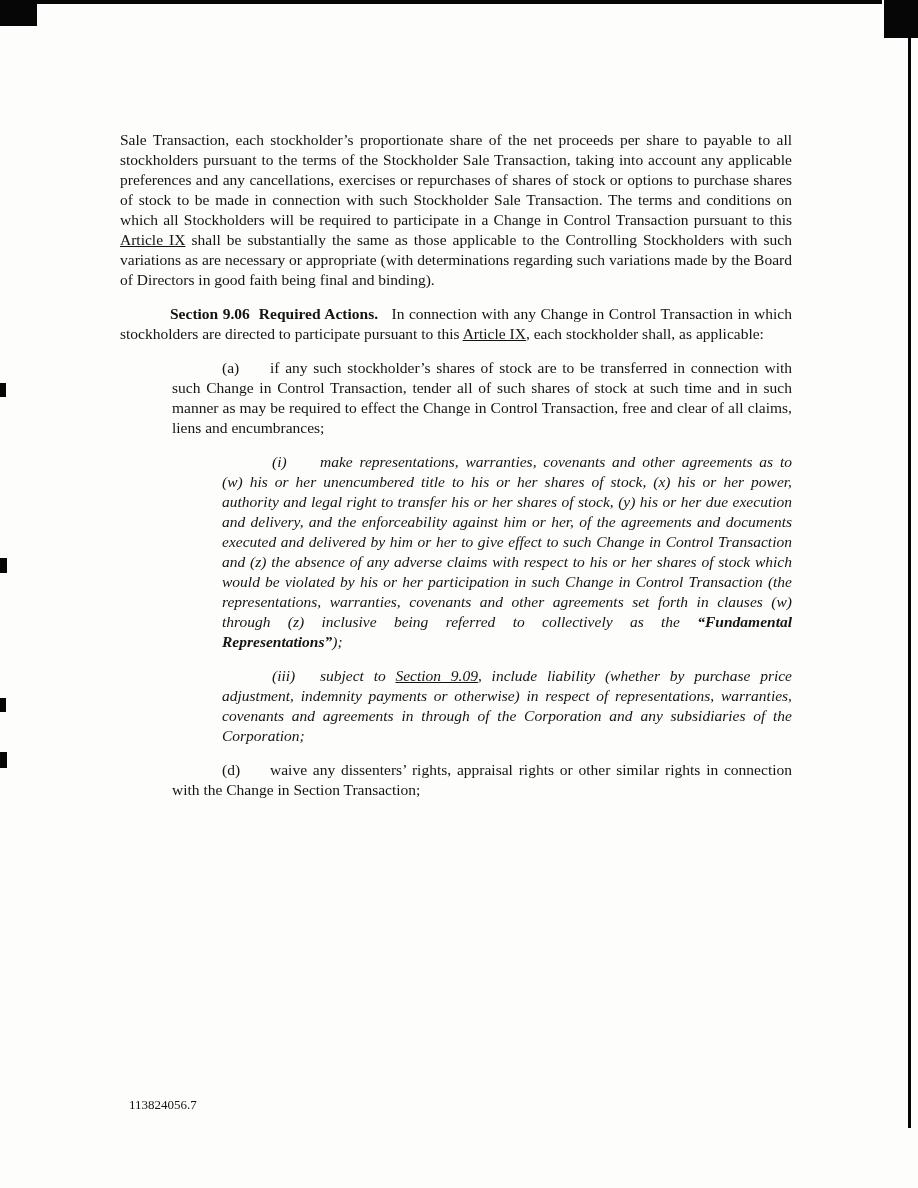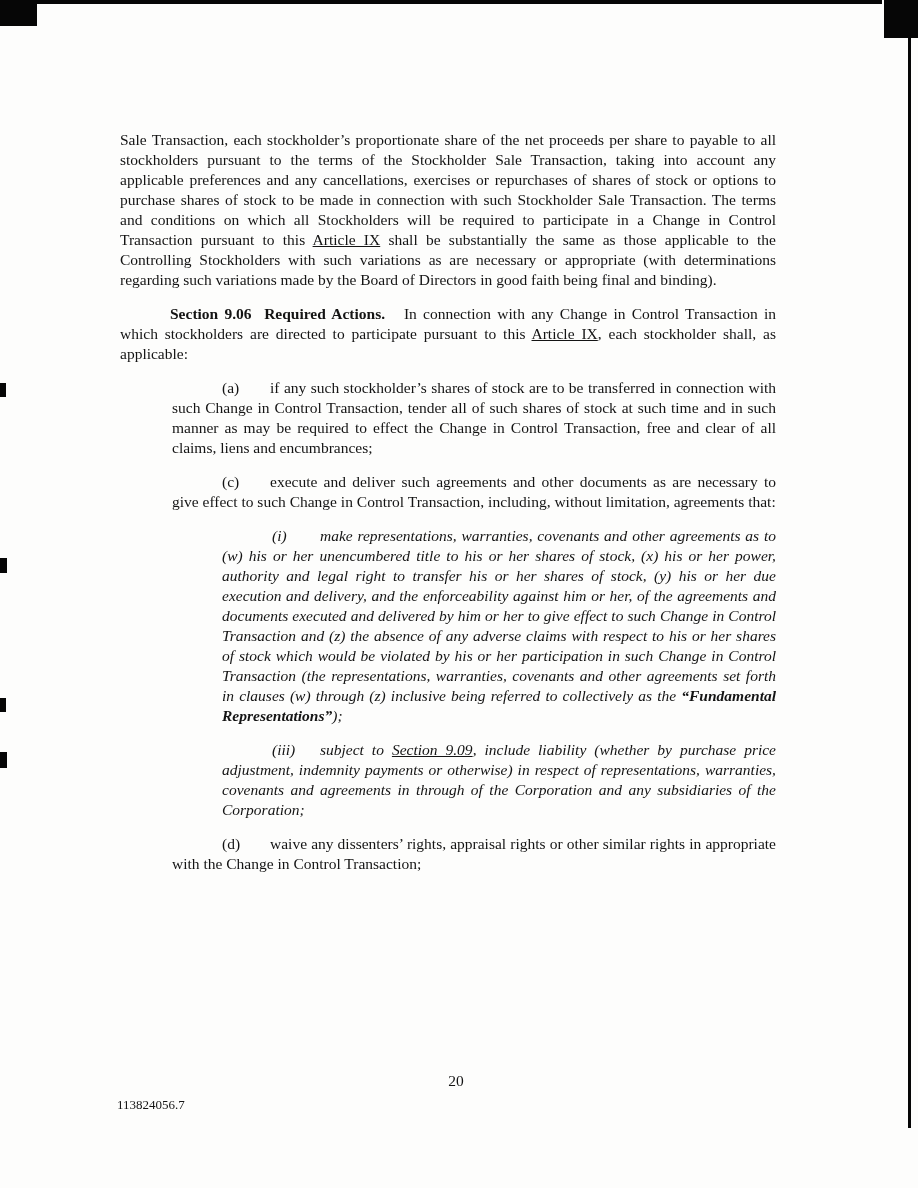--- a/index.html
+++ b/index.html
@@ -14,38 +14,38 @@
   }
   .content {
     position: absolute;
     left: 120px;
     top: 130px;
     width: 672px;
     font-size: 15.5px;
     line-height: 20px;
     text-align: justify;
   }
-  .para { margin: 0 16px 14px 0; }
+  .para { margin: 0 0 14px 0; }
   .para.level-1 { margin-left: 52px; }
   .para.level-2 { margin-left: 102px; font-style: italic; }
   .para.fi { text-indent: 50px; }
   .item-label { display: inline-block; width: 48px; text-indent: 0; }
   .bold { font-weight: bold; }
   .underline { text-decoration: underline; }
   .page-number {
     position: absolute;
     left: 120px;
     top: 1072px;
     width: 672px;
     text-align: center;
     font-size: 15.5px;
   }
   .footer-id {
     position: absolute;
-    left: 117px;
+    left: 129px;
     top: 1097px;
     font-size: 13px;
   }
   
   .artifact { position: absolute; background: #060606; }
   .art-top-line    { left: 0;    top: 0;    width: 882px; height: 4px; }
   .art-top-left    { left: 0;    top: 0;    width: 37px;  height: 26px; }
   .art-top-right   { left: 884px; top: 0;   width: 34px;  height: 38px; }
   .art-right-line  { left: 908px; top: 26px; width: 3px;  height: 1102px; }
   .art-left-1 { left: 0; top: 383px; width: 6px; height: 14px; }
@@ -64,21 +64,19 @@
   <div class="artifact art-right-line"></div>
   <div class="artifact art-left-1"></div>
   <div class="artifact art-left-2"></div>
   <div class="artifact art-left-3"></div>
   <div class="artifact art-left-4"></div>
 
   <div class="content">
       <p class="para level-0"><span>Sale Transaction, each stockholder’s proportionate share of the net proceeds per share to payable to all stockholders pursuant to the terms of the Stockholder Sale Transaction, taking into account any applicable preferences and any cancellations, exercises or repurchases of shares of stock or options to purchase shares of stock to be made in connection with such Stockholder Sale Transaction. The terms and conditions on which all Stockholders will be required to participate in a Change in Control Transaction pursuant to this </span><span class="underline">Article IX</span><span> shall be substantially the same as those applicable to the Controlling Stockholders with such variations as are necessary or appropriate (with determinations regarding such variations made by the Board of Directors in good faith being final and binding).</span></p>
       <p class="para level-0 fi"><span class="bold">Section 9.06&nbsp; Required Actions.</span><span>&nbsp; &nbsp;In connection with any Change in Control Transaction in which stockholders are directed to participate pursuant to this </span><span class="underline">Article IX</span><span>, each stockholder shall, as applicable:</span></p>
       <p class="para level-1 fi"><span class="item-label">(a)</span><span>if any such stockholder’s shares of stock are to be transferred in connection with such Change in Control Transaction, tender all of such shares of stock at such time and in such manner as may be required to effect the Change in Control Transaction, free and clear of all claims, liens and encumbrances;</span></p>
-      <p class="para level-1 fi"><span class="item-label">(c)</span><span>execute and deliver such agreements and other documents as are necessary to give effect to such Change in Control Transaction, including, without limitation, agreements that:</span></p>
       <p class="para level-2 fi"><span class="item-label">(i)</span><span>make representations, warranties, covenants and other agreements as to (w) his or her unencumbered title to his or her shares of stock, (x) his or her power, authority and legal right to transfer his or her shares of stock, (y) his or her due execution and delivery, and the enforceability against him or her, of the agreements and documents executed and delivered by him or her to give effect to such Change in Control Transaction and (z) the absence of any adverse claims with respect to his or her shares of stock which would be violated by his or her participation in such Change in Control Transaction (the representations, warranties, covenants and other agreements set forth in clauses (w) through (z) inclusive being referred to collectively as the </span><span class="bold">“Fundamental Representations”</span><span>);</span></p>
       <p class="para level-2 fi"><span class="item-label">(iii)</span><span>subject to </span><span class="underline">Section 9.09</span><span>, include liability (whether by purchase price adjustment, indemnity payments or otherwise) in respect of representations, warranties, covenants and agreements in through of the Corporation and any subsidiaries of the Corporation;</span></p>
-      <p class="para level-1 fi"><span class="item-label">(d)</span><span>waive any dissenters’ rights, appraisal rights or other similar rights in appropriate with the Change in Control Transaction;</span></p>
+      <p class="para level-1 fi"><span class="item-label">(d)</span><span>waive any dissenters’ rights, appraisal rights or other similar rights in connection with the Change in Section Transaction;</span></p>
     </div>
 
-  <div class="page-number">20</div>
   <div class="footer-id">113824056.7</div>
 </div>
 
 </body></html>

